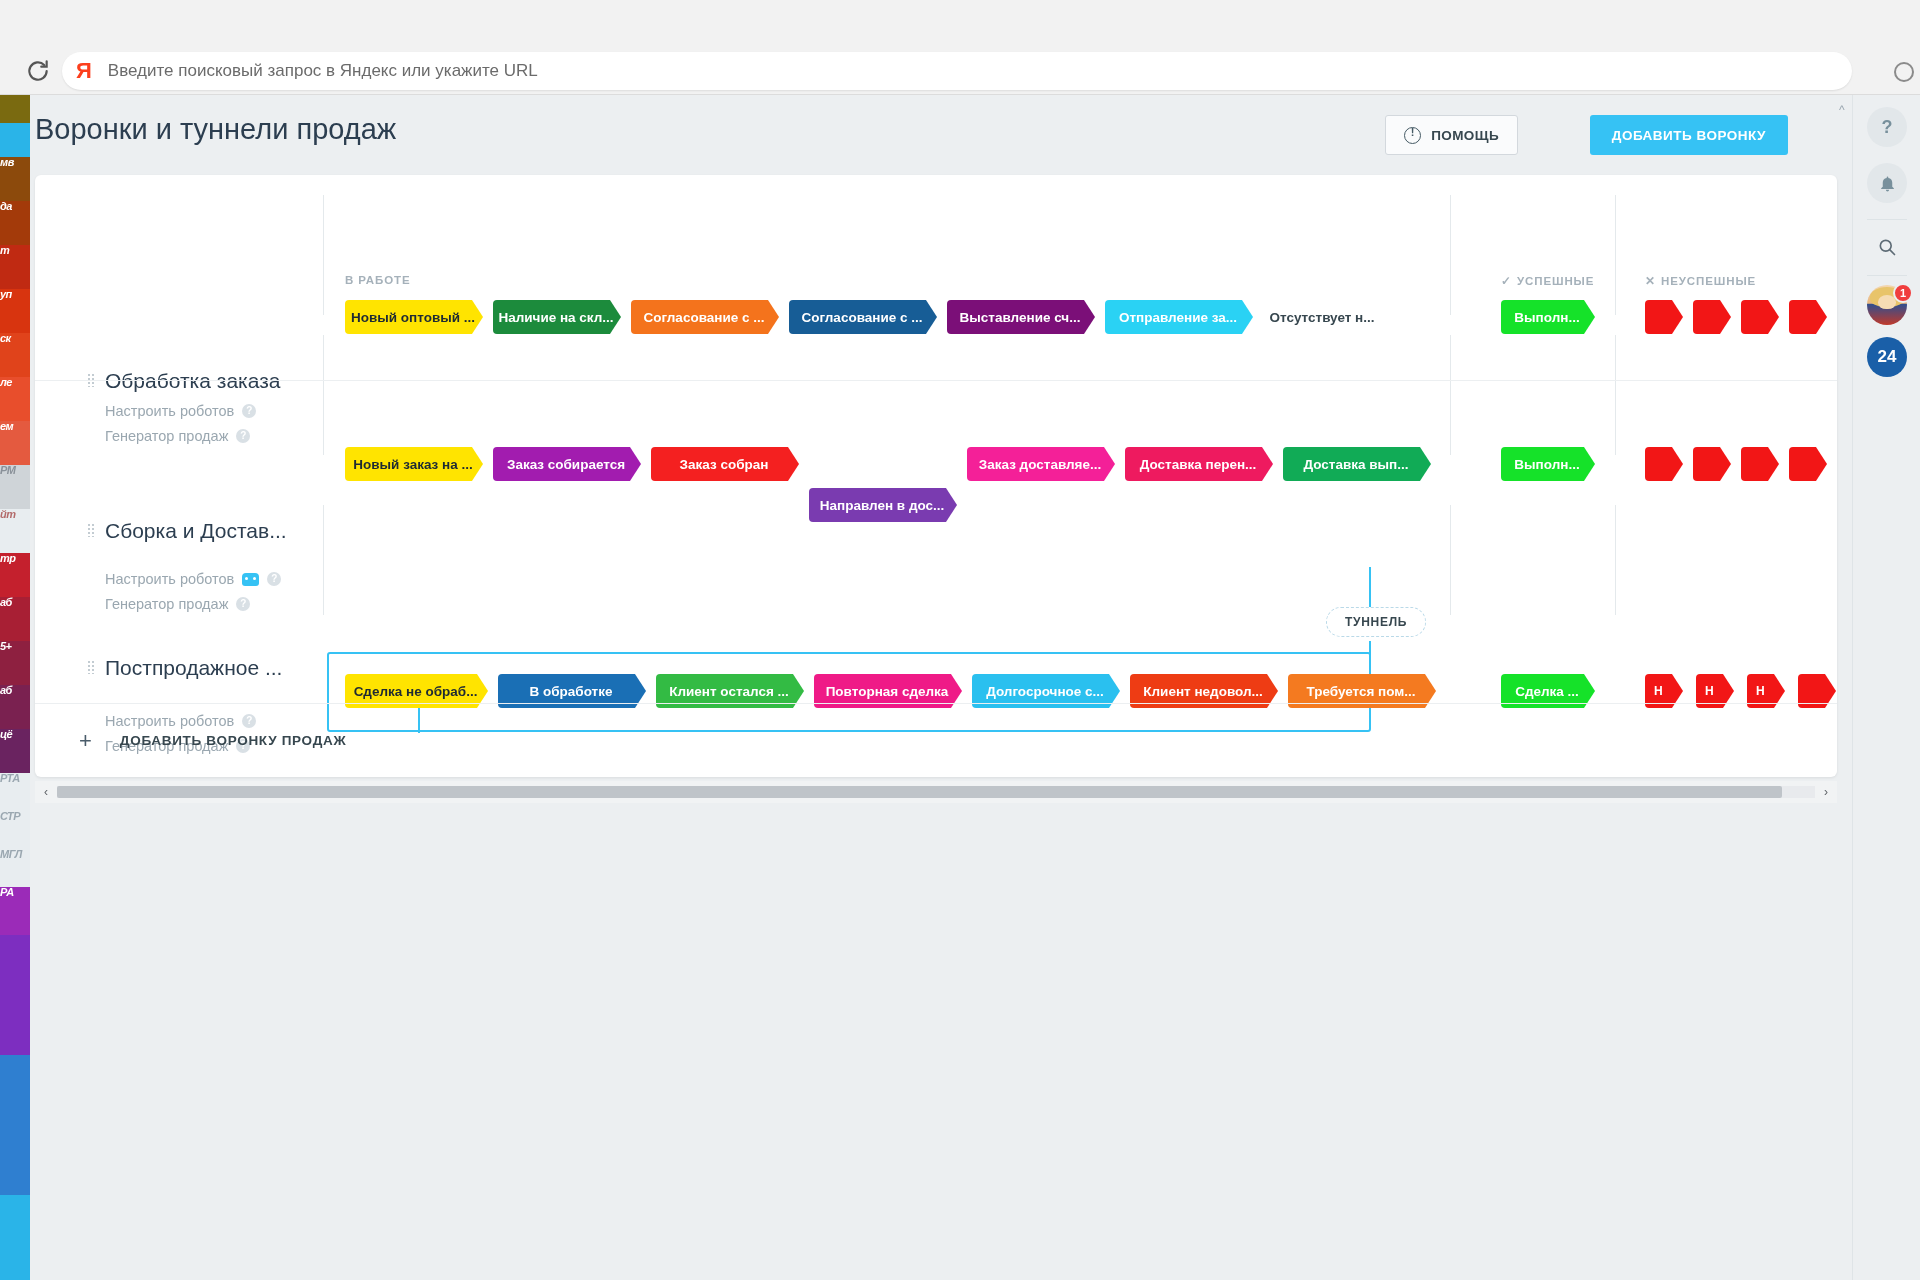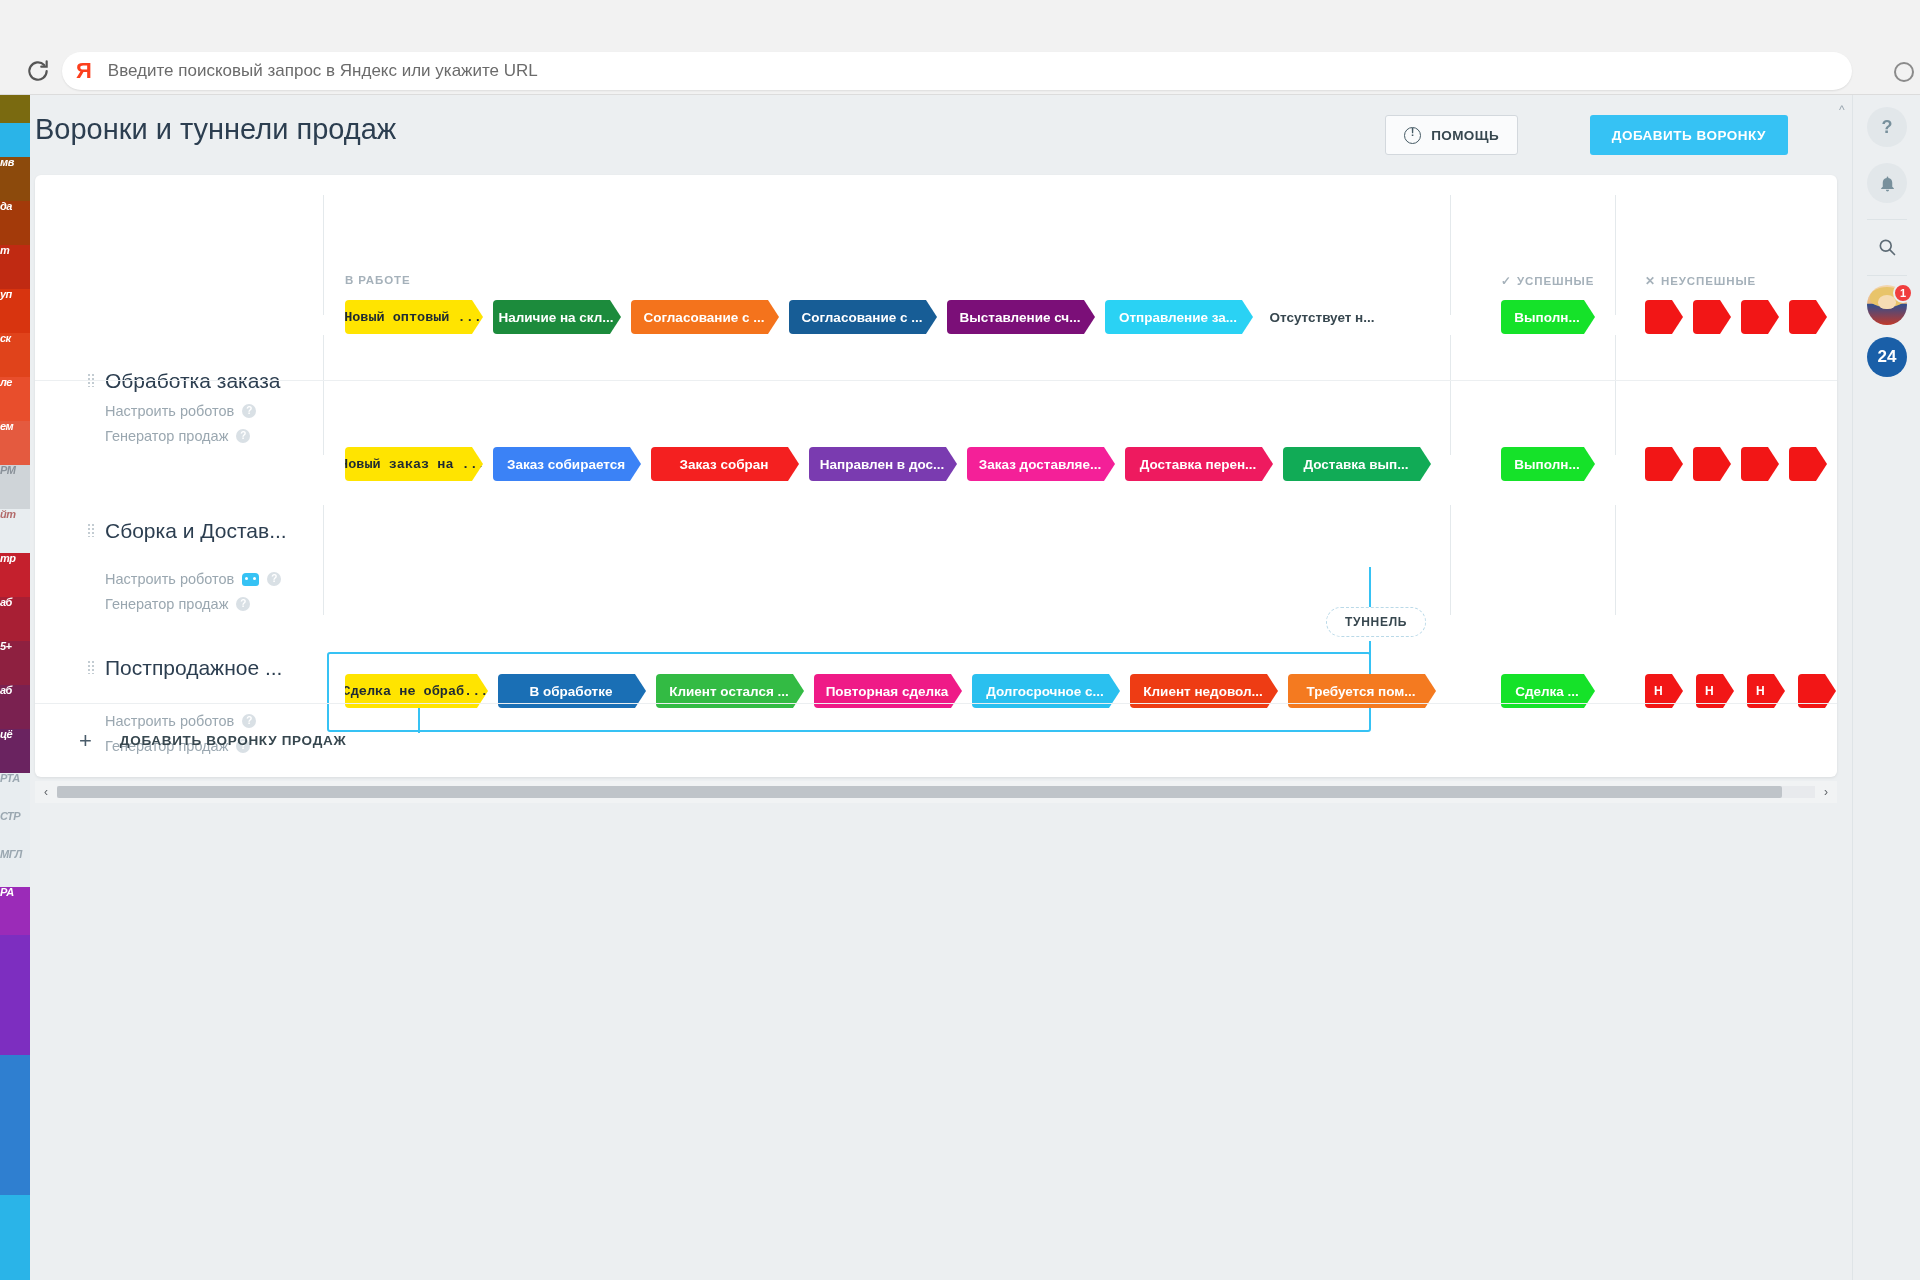--- a/index.html
+++ b/index.html
@@ -121,21 +121,21 @@
   
   .chips { position: absolute; display: flex; align-items: flex-start; }
   .chip {
     position: relative; height: 34px; margin-right: 10px;
     display: flex; align-items: center; justify-content: center;
     color: #fff; font-size: 13.5px; font-weight: 700; white-space: nowrap;
     padding: 0 16px 0 14px; cursor: pointer;
     clip-path: polygon(0 0, calc(100% - 11px) 0, 100% 50%, calc(100% - 11px) 100%, 0 100%);
     border-radius: 4px 0 0 4px;
   }
-  .chip.dark-text { color: #1e2a33; font-family: Liberation Mono, monospace; }
+  .chip.dark-text { color: #1e2a33; }
   .chip.plain { background: transparent !important; color: #37474f; padding-left: 4px; }
   .chip .dot {
     position: absolute; left: 50%; bottom: -11px; transform: translateX(-50%);
     width: 9px; height: 9px; border-radius: 50%; background: #fff;
     border: 1.3px solid #cfd8dd;
   }
   .chip .dot.active { background: #36c2f4; border-color: #36c2f4; width: 11px; height: 11px; bottom: -12px; }
   .chip.narrow { width: 38px; padding: 0; overflow: hidden; justify-content: flex-start;
                  padding-left: 9px; font-size: 12px; }
 
@@ -362,29 +362,29 @@
       <div class="sub-link" style="top:215px;">
         <span>Генератор продаж</span>
         <span class="qmark">?</span>
       </div>
 
       <div class="chips" style="left:310px;top:66px;">
         <div class="chip dark-text" style="background:#ffe400;width:138px;">
           <span>Новый заказ на ...</span>
           <span class="dot"></span>
           </div>
-        <div class="chip" style="background:#3b82f6;width:148px;">
+        <div class="chip" style="background:#a21caf;width:148px;">
           <span>Заказ собирается</span>
           <span class="dot"></span>
           </div>
         <div class="chip" style="background:#f42020;width:148px;">
           <span>Заказ собран</span>
           <span class="dot"></span>
           </div>
-        <div class="chip" style="background:#7a3bb0;width:148px;">
+        <div class="chip" style="background:#7a3bb0;width:148px;margin-top:41px;">
           <span>Направлен в дос...</span>
           <span class="dot"></span>
           </div>
         <div class="chip" style="background:#f42098;width:148px;">
           <span>Заказ доставляе...</span>
           <span class="dot"></span>
           </div>
         <div class="chip" style="background:#ee1a5f;width:148px;">
           <span>Доставка перен...</span>
           <span class="dot"></span>

